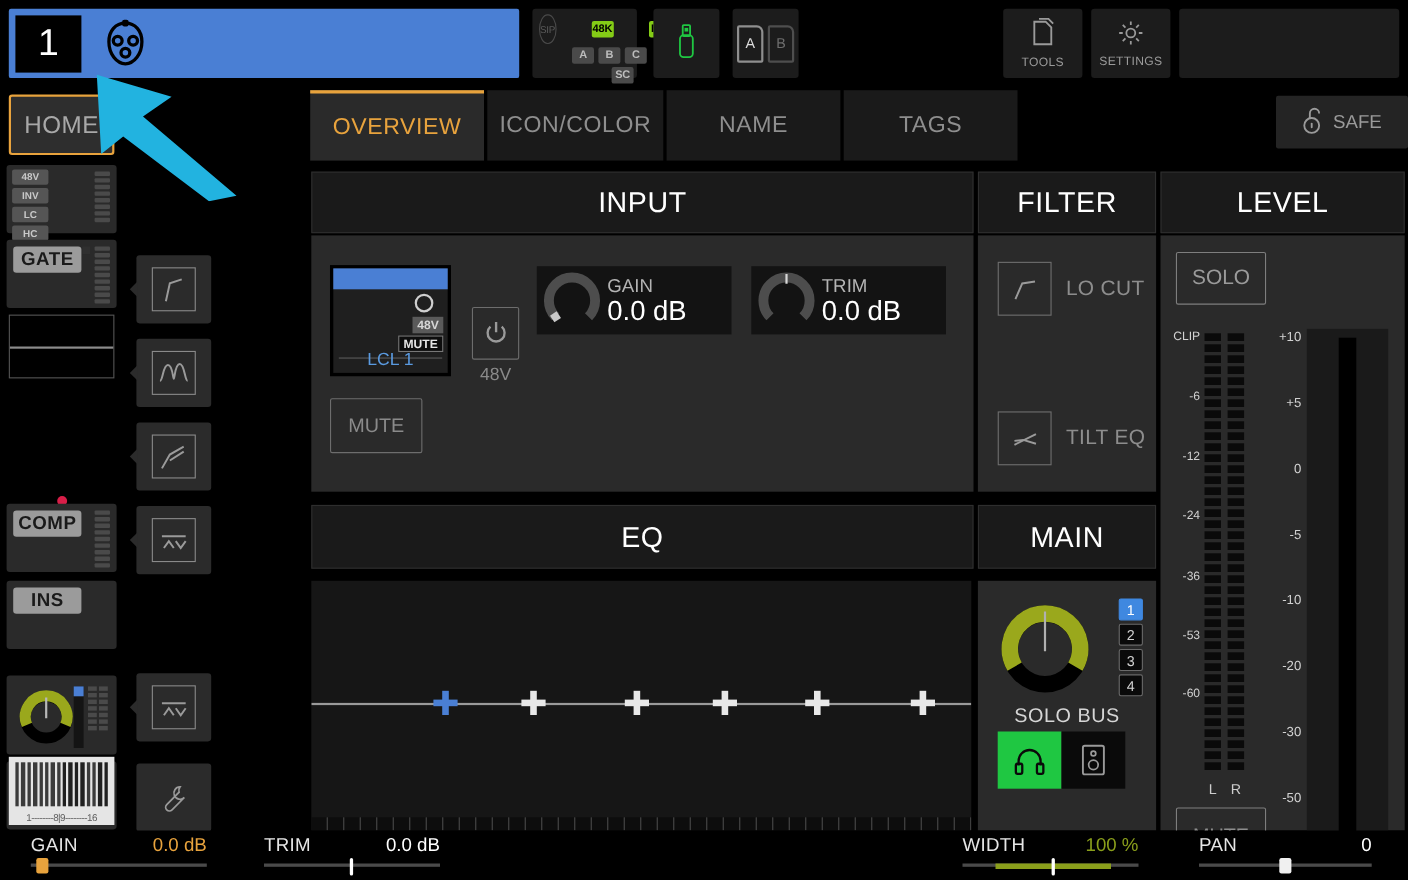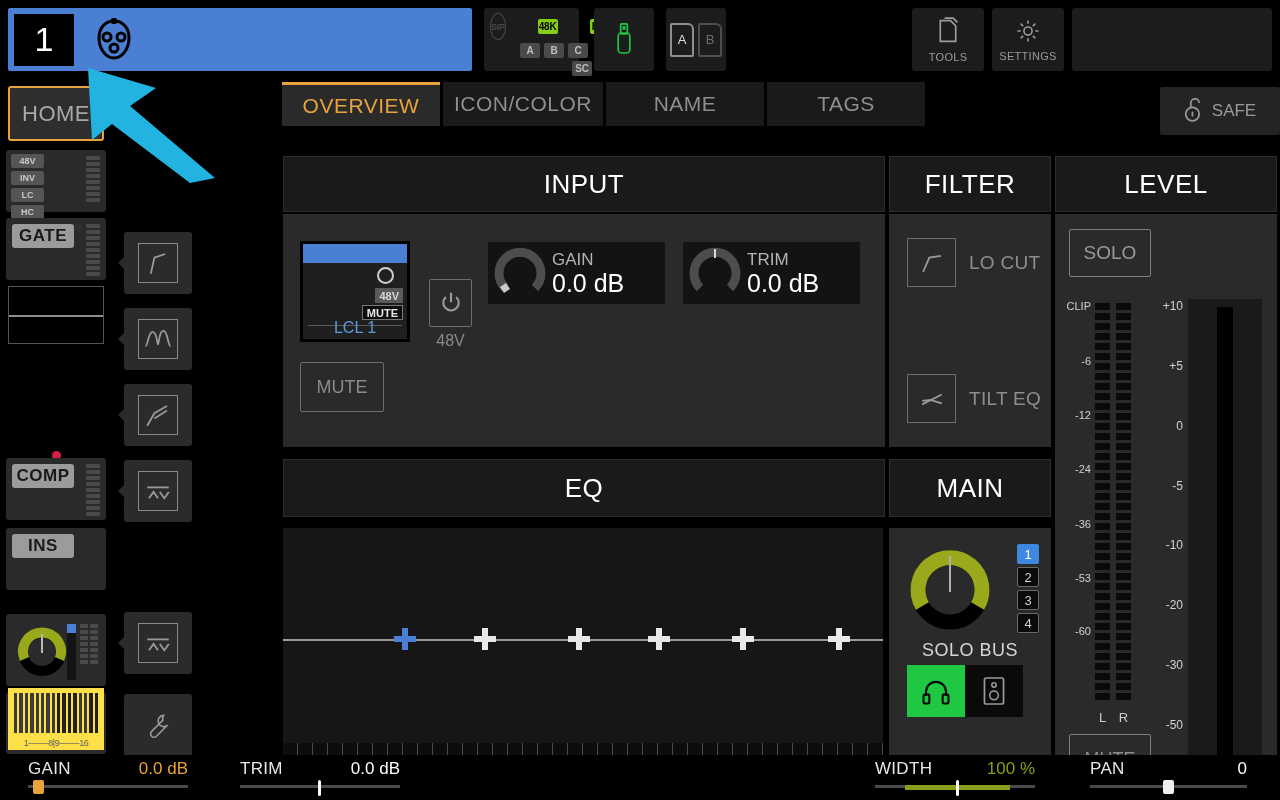--- a/index.html
+++ b/index.html
@@ -90,42 +90,42 @@
   }
   .wavebox .midline { position:absolute; left:0; top:50%; width:100%; height:2px; background:#8c8c8c; }
   .reddot { position:absolute; width:9px; height:9px; border-radius:50%; background:#d81e48; }
 
   .knobmod-dial { position:absolute; left:10px; top:12px; width:52px; height:52px; }
   .fadercol { position:absolute; right:30px; top:10px; width:9px; height:56px; background:#141414; }
   .fadercol .cap { position:absolute; left:0; top:0; width:9px; height:9px; background:#4a7fd4; }
   .gridmeter { position:absolute; right:6px; top:10px; width:20px; display:flex; flex-wrap:wrap; gap:2px; }
   .gridmeter i { width:8px; height:4px; background:#4a4a4a; }
 
-  .barcodebox { position:absolute; left:8px; width:96px; height:62px; background:#fde047; }
+  .barcodebox { position:absolute; left:8px; width:96px; height:62px; background:#e5e5e5; }
   .bc-bars { position:absolute; left:6px; top:5px; right:6px; height:40px; display:flex; gap:2px; }
   .bc-bars i { flex:1; background:#3b3b3b; }
   .bc-bars i.on { background:#202020; }
   .bc-lbl { position:absolute; bottom:2px; left:0; width:100%; text-align:center; font-size:9px; color:#5e5e5e; letter-spacing:-0.5px; }
 
   
   .iconcol { position:absolute; left:124px; top:80px; width:70px; height:675px; }
   .iconbtn {
     position:absolute; left:0; width:68px; height:62px; background:#2b2b2b; border-radius:3px;
     display:flex; align-items:center; justify-content:center;
   }
   .iconbtn .sq { width:40px; height:40px; border:1.5px solid #8a8a8a; display:flex; align-items:center; justify-content:center; }
   .iconbtn .notch {
     position:absolute; left:-6px; top:24px; width:0; height:0;
     border-top:7px solid transparent; border-bottom:7px solid transparent; border-right:7px solid #2b2b2b;
   }
 
   
   .tabs { position:absolute; left:282px; top:82px; width:998px; height:56px; }
   .tab {
-    position:absolute; top:0; height:44px; background:#1a1a1a;
+    position:absolute; top:0; height:64px; background:#1a1a1a;
     display:flex; align-items:center; justify-content:center;
     font-size:21px; color:#8e8e8e; letter-spacing:0.5px;
   }
   .tab.active { background:#2a2a2a; color:#e8a33d; border-top:3px solid #e8a33d; }
   .safe-btn {
     position:absolute; right:0; top:5px; width:120px; height:48px;
     background:#242424; border-radius:2px;
     display:flex; align-items:center; justify-content:center; gap:6px;
     font-size:17px; color:#9a9a9a;
   }
@@ -273,21 +273,21 @@
     <div class="sip-row">
       <div class="sip-circle">SIP</div>
       <div class="mini-tag tag-green">48K</div>
       <div class="mini-tag tag-green">INT</div>
     </div>
     <div class="sip-row" style="margin-left:30px;">
       <div class="mini-tag tag-grey">A</div>
       <div class="mini-tag tag-grey">B</div>
       <div class="mini-tag tag-grey">C</div>
     </div>
-    <div class="sip-row" style="margin-left:38px;padding-left:44px;">
+    <div class="sip-row" style="margin-left:22px;padding-left:44px;">
       <div class="mini-tag tag-grey">SC</div>
     </div>
   </div>
 
   <div class="status-panel usb-panel">
     <span>
       <svg viewBox="0 0 24 40" width="20" height="34">
         <rect x="5" y="14" width="14" height="24" rx="4" fill="none" stroke="#1fc742" stroke-width="2"></rect>
         <rect x="8" y="3" width="8" height="12" rx="1" fill="none" stroke="#1fc742" stroke-width="2"></rect>
         <rect x="10" y="6" width="4" height="4" fill="#1fc742"></rect>

